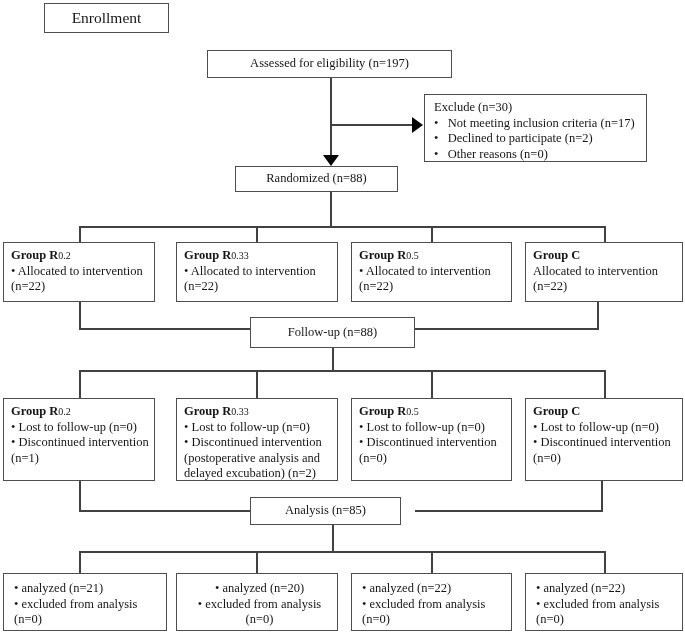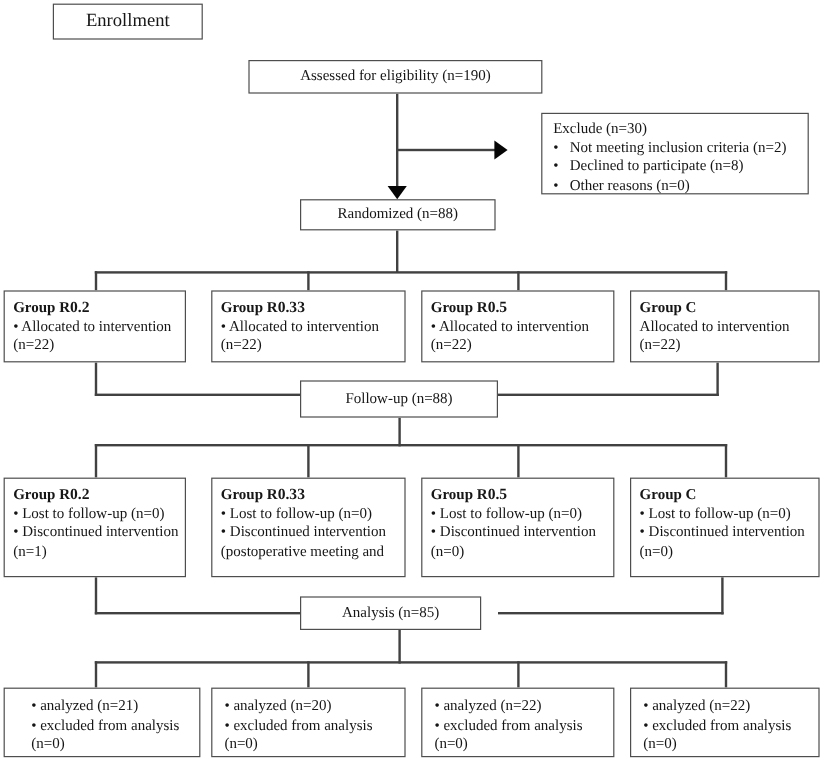--- a/index.html
+++ b/index.html
@@ -8,21 +8,21 @@
     font-family:"Liberation Serif","DejaVu Serif",serif;color:#161616;
     overflow:hidden;
   }
   .box{
     position:absolute;box-sizing:border-box;background:#ffffff;
     border:1.6px solid #4e4e4e;font-size:12.5px;line-height:15.5px;
   }
   .center-box{display:flex;align-items:center;justify-content:center;text-align:center;}
   .group-box{padding:5px 5px 4px 7px;}
   .gtitle{font-weight:bold;white-space:nowrap;}
-  .sub{font-size:13px;font-weight:bold;}
+  .sub{font-size:10px;font-weight:normal;}
   .bline{white-space:nowrap;}
   .exclude-box{padding:5px 6px 4px 9px;}
   .line{position:absolute;background:#414141;}
   .arrow-down{
     position:absolute;width:0;height:0;
     border-left:8px solid transparent;border-right:8px solid transparent;
     border-top:11px solid #050505;
   }
   .arrow-right{
     position:absolute;width:0;height:0;
@@ -72,33 +72,33 @@
   <div class="line" style="left:604px;top:551px;width:2px;height:22px;"></div>
 
   <div class="arrow-down" style="left:323px;top:155px;"></div>
   <div class="arrow-right" style="left:412px;top:117px;"></div>
 
   <div class="box center-box enroll" style="left:44px;top:3px;width:125px;height:30px;">
     <span>Enrollment</span>
   </div>
 
   <div class="box center-box" style="left:207px;top:50px;width:245px;height:28px;">
-    <span>Assessed for eligibility (n=190)</span>
-  </div>
-
-  <div class="box exclude-box" style="left:424px;top:94px;width:223px;height:68px;margin-left:27px;">
+    <span>Assessed for eligibility (n=197)</span>
+  </div>
+
+  <div class="box exclude-box" style="left:424px;top:94px;width:223px;height:68px;">
     <div class="bline">Exclude (n=30)</div>
     <div>
-        <div class="bline">•  Not meeting inclusion criteria (n=2)</div>
-        <div class="bline">•  Declined to participate (n=8)</div>
+        <div class="bline">•  Not meeting inclusion criteria (n=17)</div>
+        <div class="bline">•  Declined to participate (n=2)</div>
         <div class="bline">•  Other reasons (n=0)</div>
       </div>
   </div>
 
-  <div class="box center-box" style="left:250px;top:166px;width:163px;height:26px;">
+  <div class="box center-box" style="left:235px;top:166px;width:163px;height:26px;">
     <span>Randomized (n=88)</span>
   </div>
 
   <div class="box group-box" style="left:3px;top:242px;width:152px;height:60px;">
     <div class="gtitle"><span>Group R</span><span class="sub">0.2</span></div>
     <div>
         <div class="bline">• Allocated to intervention</div>
         <div class="bline">(n=22)</div>
       </div>
   </div>
@@ -134,21 +134,22 @@
         <div class="bline">• Lost to follow-up (n=0)</div>
         <div class="bline">• Discontinued intervention</div>
         <div class="bline">(n=1)</div>
       </div>
   </div>
   <div class="box group-box" style="left:176px;top:398px;width:162px;height:83px;">
     <div class="gtitle"><span>Group R</span><span class="sub">0.33</span></div>
     <div>
         <div class="bline">• Lost to follow-up (n=0)</div>
         <div class="bline">• Discontinued intervention</div>
-        <div class="bline">(postoperative meeting and</div>
+        <div class="bline">(postoperative analysis and</div>
+        <div class="bline">delayed excubation) (n=2)</div>
       </div>
   </div>
   <div class="box group-box" style="left:351px;top:398px;width:161px;height:83px;">
     <div class="gtitle"><span>Group R</span><span class="sub">0.5</span></div>
     <div>
         <div class="bline">• Lost to follow-up (n=0)</div>
         <div class="bline">• Discontinued intervention</div>
         <div class="bline">(n=0)</div>
       </div>
   </div>
@@ -158,28 +159,28 @@
         <div class="bline">• Lost to follow-up (n=0)</div>
         <div class="bline">• Discontinued intervention</div>
         <div class="bline">(n=0)</div>
       </div>
   </div>
 
   <div class="box center-box" style="left:250px;top:497px;width:151px;height:28px;">
     <span>Analysis (n=85)</span>
   </div>
 
-  <div class="box group-box" style="left:3px;top:573px;width:164px;height:58px;padding-top:7px;padding-left:22px;">
+  <div class="box group-box" style="left:3px;top:573px;width:164px;height:58px;padding-top:7px;padding-left:10px;">
     <div>
         <div class="bline">• analyzed (n=21)</div>
         <div class="bline">• excluded from analysis</div>
         <div class="bline">(n=0)</div>
       </div>
   </div>
-  <div class="box group-box" style="left:176px;top:573px;width:162px;height:58px;padding-top:7px;padding-left:10px;">
+  <div class="box group-box" style="left:176px;top:573px;width:162px;height:58px;padding-top:7px;padding-left:10px;text-align:center;">
     <div>
         <div class="bline">• analyzed (n=20)</div>
         <div class="bline">• excluded from analysis</div>
         <div class="bline">(n=0)</div>
       </div>
   </div>
   <div class="box group-box" style="left:351px;top:573px;width:161px;height:58px;padding-top:7px;padding-left:10px;">
     <div>
         <div class="bline">• analyzed (n=22)</div>
         <div class="bline">• excluded from analysis</div>

